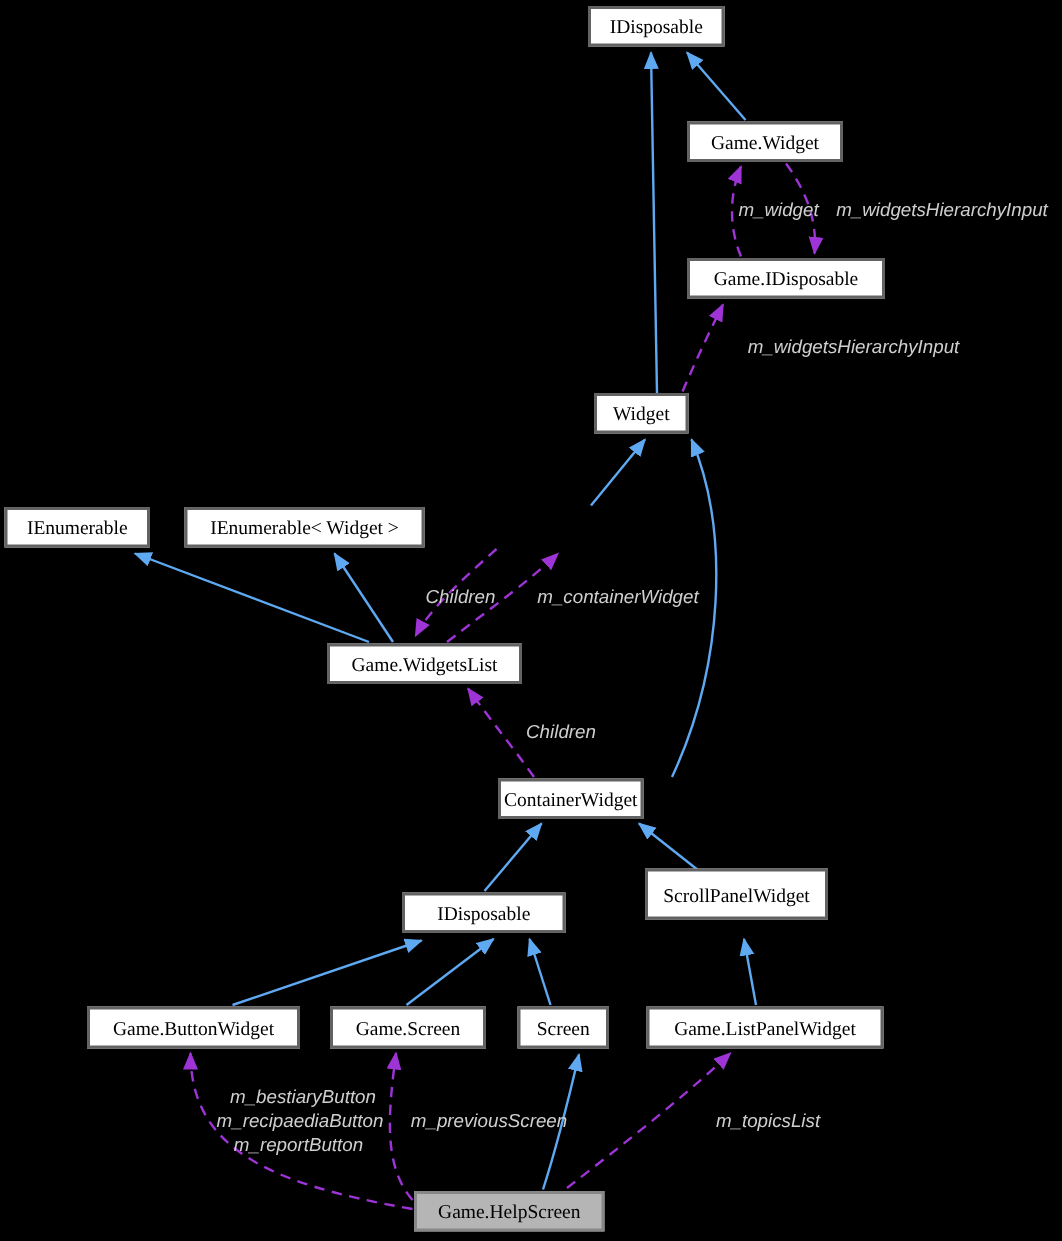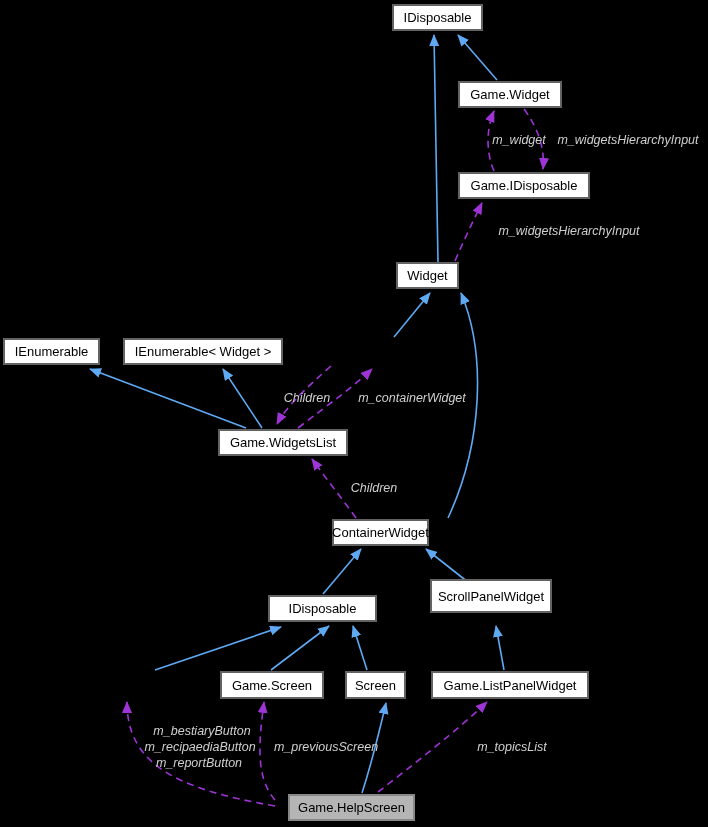--- a/index.html
+++ b/index.html
@@ -25,23 +25,23 @@
   .edge-usage{stroke:var(--usage-edge);stroke-width:1.6;fill:none;stroke-dasharray:7 5;}
   #arrow-blue path{fill:var(--inheritance-edge);}
   #arrow-purple path{fill:var(--usage-edge);}
   .node{
     position:absolute;box-sizing:border-box;
     background:var(--node-fill);
     border:2px solid var(--node-border);
     color:var(--node-text);
     font-size:13px;line-height:1;
     display:flex;align-items:center;justify-content:center;
-    white-space:nowrap;cursor:pointer;
+    white-space:nowrap;cursor:pointer;font-family:Liberation Serif, serif;
   }
-  .node.highlight{background:var(--highlight-fill);border-color:var(--highlight-border);cursor:default;margin-left:12px;}
+  .node.highlight{background:var(--highlight-fill);border-color:var(--highlight-border);cursor:default;}
   .edge-label{
     position:absolute;transform:translate(-50%,-50%);
     color:var(--edge-label-color);
     font-size:12.5px;white-space:nowrap;pointer-events:none;font-style:italic;
   }
 </style>
 </head>
 <body>
 
 <div class="stage">
@@ -84,20 +84,21 @@
   <div class="node" style="left:392px;top:4px;width:91px;height:27px">IDisposable</div>
   <div class="node" style="left:458px;top:81px;width:104px;height:27px">Game.Widget</div>
   <div class="node" style="left:458px;top:172px;width:132px;height:27px">Game.IDisposable</div>
   <div class="node" style="left:396px;top:262px;width:63px;height:27px">Widget</div>
   <div class="node" style="left:3px;top:338px;width:97px;height:27px">IEnumerable</div>
   <div class="node" style="left:123px;top:338px;width:160px;height:27px">IEnumerable&lt; Widget &gt;</div>
   <div class="node" style="left:218px;top:429px;width:130px;height:27px">Game.WidgetsList</div>
   <div class="node" style="left:332px;top:519px;width:97px;height:27px">ContainerWidget</div>
   <div class="node" style="left:268px;top:595px;width:109px;height:27px">IDisposable</div>
   <div class="node" style="left:430px;top:579px;width:122px;height:34px">ScrollPanelWidget</div>
+  <div class="node" style="left:58px;top:671px;width:142px;height:28px">Game.ButtonWidget</div>
   <div class="node" style="left:220px;top:671px;width:104px;height:28px">Game.Screen</div>
   <div class="node" style="left:345px;top:671px;width:61px;height:28px">Screen</div>
   <div class="node" style="left:431px;top:671px;width:158px;height:28px">Game.ListPanelWidget</div>
   <div class="node highlight" style="left:276px;top:794px;width:127px;height:27px">Game.HelpScreen</div>
 
   <div class="edge-label" style="left:519px;top:140px">m_widget</div>
   <div class="edge-label" style="left:628px;top:140px">m_widgetsHierarchyInput</div>
   <div class="edge-label" style="left:569px;top:231px">m_widgetsHierarchyInput</div>
   <div class="edge-label" style="left:307px;top:398px">Children</div>
   <div class="edge-label" style="left:412px;top:398px">m_containerWidget</div>

